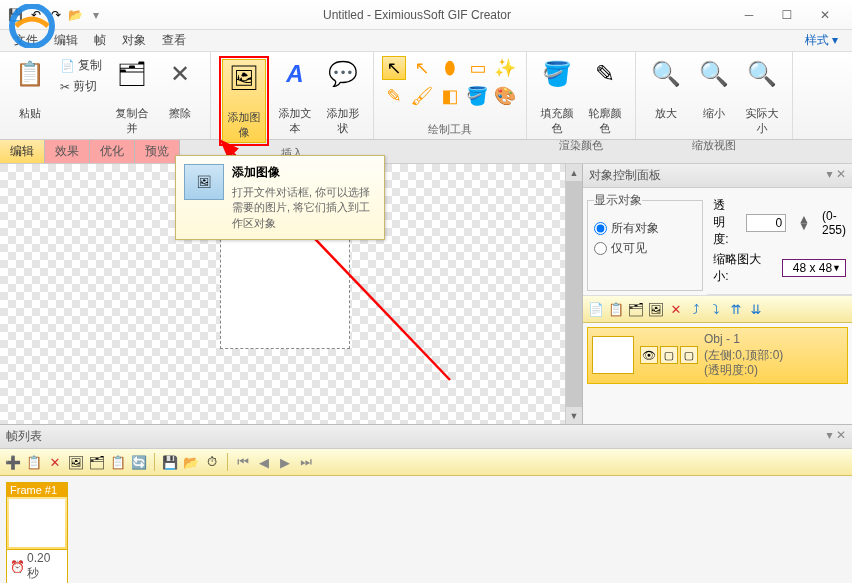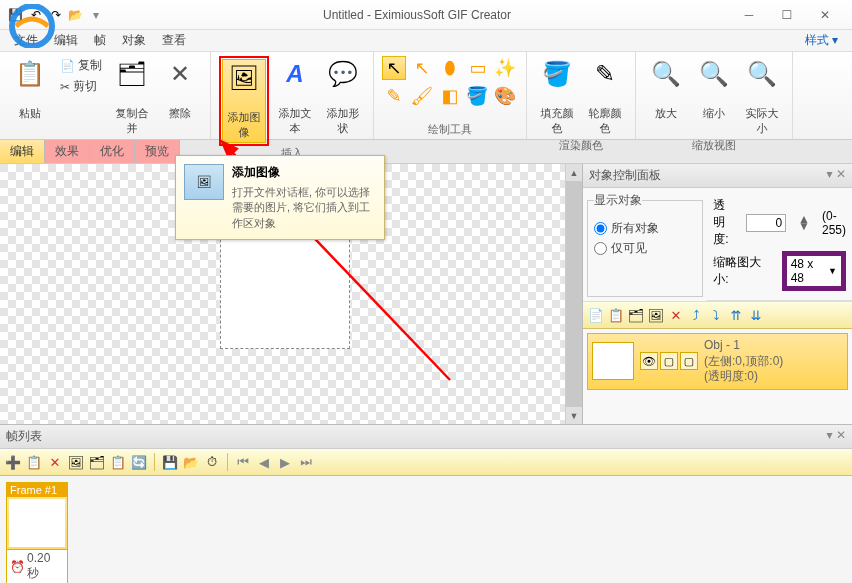--- a/index.html
+++ b/index.html
@@ -37,21 +37,21 @@
 .tooltip-box .tip-title{font-weight:bold;margin-bottom:4px}
 .tooltip-box .tip-desc{font-size:11px;color:#666;line-height:1.4}
 .red-arrow{position:absolute;left:220px;top:140px;z-index:5;pointer-events:none}
 .right-panel{width:270px;border-left:1px solid #bbb;background:#f8f8f8;display:flex;flex-direction:column}
 .panel-header{background:linear-gradient(#f0f0f0,#e0e0e0);padding:3px 6px;border-bottom:1px solid #ccc;display:flex;justify-content:space-between;color:#555}
 .panel-section{padding:6px;border-bottom:1px solid #ddd}
 .panel-section legend,.field-label{color:#555;margin-bottom:4px}
 .radio-row{display:flex;align-items:center;gap:4px;margin:3px 0;color:#444}
 .panel-controls{display:flex;align-items:center;gap:12px;margin:3px 0}
 .num-input{width:40px;border:1px solid #aaa;padding:1px 3px;text-align:right}
-.combo{border:5px solid #701a75;padding:1px 4px;background:#fff;width:70px;display:flex;justify-content:flex-end;align-items:center}
+.combo{border:1px solid #701a75;padding:1px 4px;background:#fff;width:70px;display:flex;justify-content:flex-end;align-items:center}
 .toolbar-row{display:flex;gap:2px;padding:4px;background:linear-gradient(#fefde0,#f8e9a0);border-bottom:1px solid #d4c060}
 .tb-icon{width:18px;height:18px;display:flex;align-items:center;justify-content:center;font-size:13px}
 .obj-item{margin:4px;padding:4px;background:linear-gradient(#ffe79e,#ffd454);border:1px solid #e6b800;display:flex;gap:6px;align-items:center}
 .obj-thumb{width:42px;height:38px;background:#fff;border:1px solid #d4a800}
 .obj-icons{display:flex;gap:2px}
 .obj-icons span{width:18px;height:18px;border:1px solid #d4a800;background:#fff4cc;display:flex;align-items:center;justify-content:center;font-size:11px}
 .obj-info{color:#666;font-size:11px;line-height:1.3}
 .frame-panel{border-top:1px solid #bbb}
 .frame-toolbar{display:flex;gap:3px;padding:4px;background:linear-gradient(#fefde0,#f8e9a0);border-bottom:1px solid #d4c060;align-items:center}
 .frame-toolbar .sep{width:1px;height:18px;background:#d4c060;margin:0 3px}

